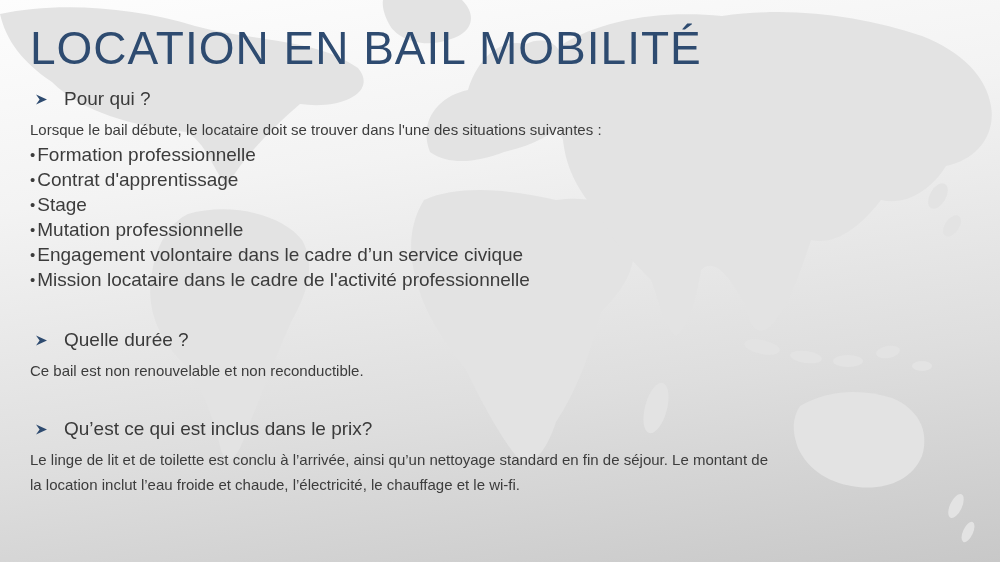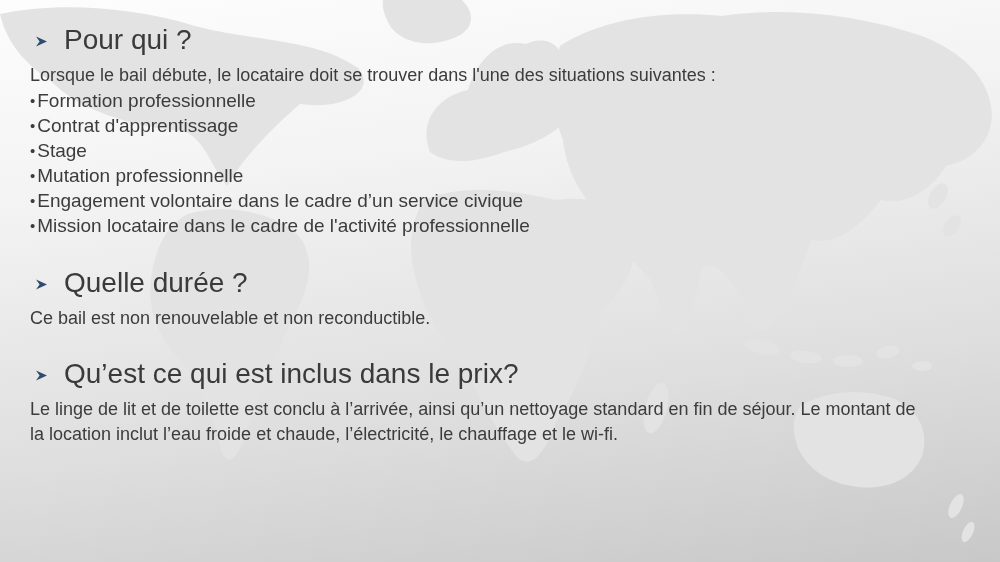--- a/index.html
+++ b/index.html
@@ -33,33 +33,33 @@
     font-weight: 300;
     letter-spacing: 1px;
     color: #2E4B70;
     line-height: 1.08;
     margin: 0 0 14px 0;
   }
   .section { margin: 0; }
   .section-heading {
     display: flex;
     align-items: center;
-    font-size: 28px;
+    font-size: 19px;
     color: #3A3A3A;
-    margin: 0 0 7px 0;
+    margin: 8px 0 7px 0;
     text-align: right;
   }
   .marker-icon {
     width: 13px;
     height: 13px;
     margin: 2px 16px 0 5px;
     flex: 0 0 auto;
   }
   .body-line {
-    font-size: 18px;
+    font-size: 15px;
     line-height: 25px;
     color: #3C3C3C;
   }
   .list-item {
     font-size: 19px;
     line-height: 25px;
     color: #3C3C3C;
   }
   .bullet-dot {
     font-size: 15px;
@@ -104,20 +104,21 @@
         <path d="M800 406 C826 390 862 388 892 398 C917 408 930 430 922 456 C912 480 886 490 858 487 C830 484 808 470 798 448 C792 432 792 418 800 406 Z"></path>
 
         <ellipse cx="956" cy="506" rx="6" ry="13" transform="rotate(25 956 506)"></ellipse>
         <ellipse cx="968" cy="532" rx="5" ry="11" transform="rotate(25 968 532)"></ellipse>
       </g>
     </svg>
   </div>
 
   <div class="content">
 
+    <h1 class="slide-title">LOCATION EN BAIL MOBILITÉ</h1>
 
     <div class="section">
       <div class="section-heading">
         <svg class="marker-icon" viewBox="0 0 13 13">
             <path d="M1 1.5 L12 6.5 L1 11.5 L4.6 6.5 Z" fill="#2E4B70"></path>
           </svg>
         <span>Pour qui ?</span>
       </div>
       <div class="body-line">Lorsque le bail débute, le locataire doit se trouver dans l'une des situations suivantes :</div>
       <div class="list-item"><span class="bullet-dot">•</span><span>Formation professionnelle</span></div>

